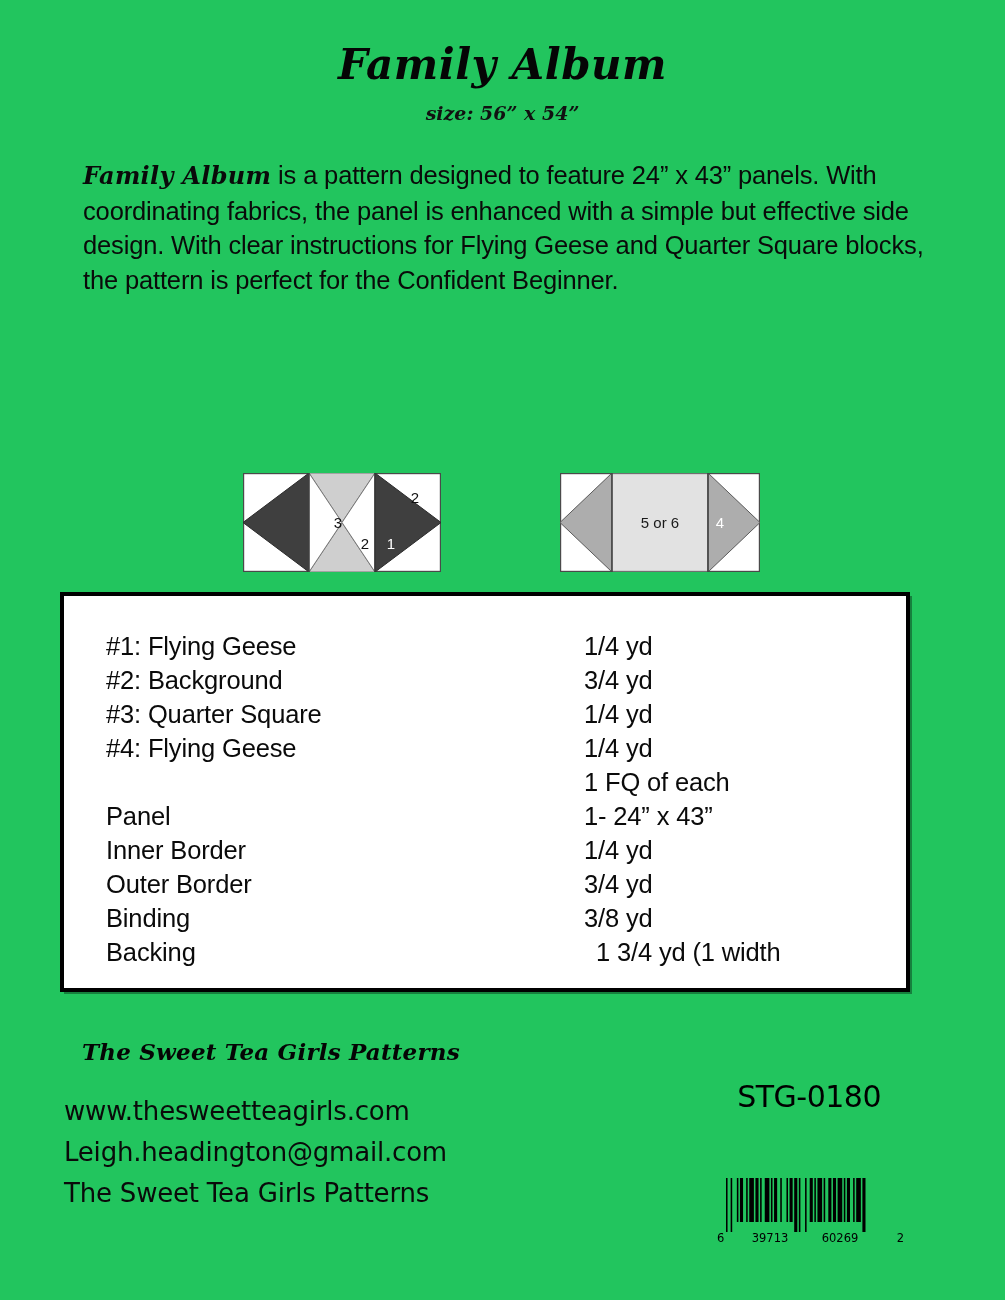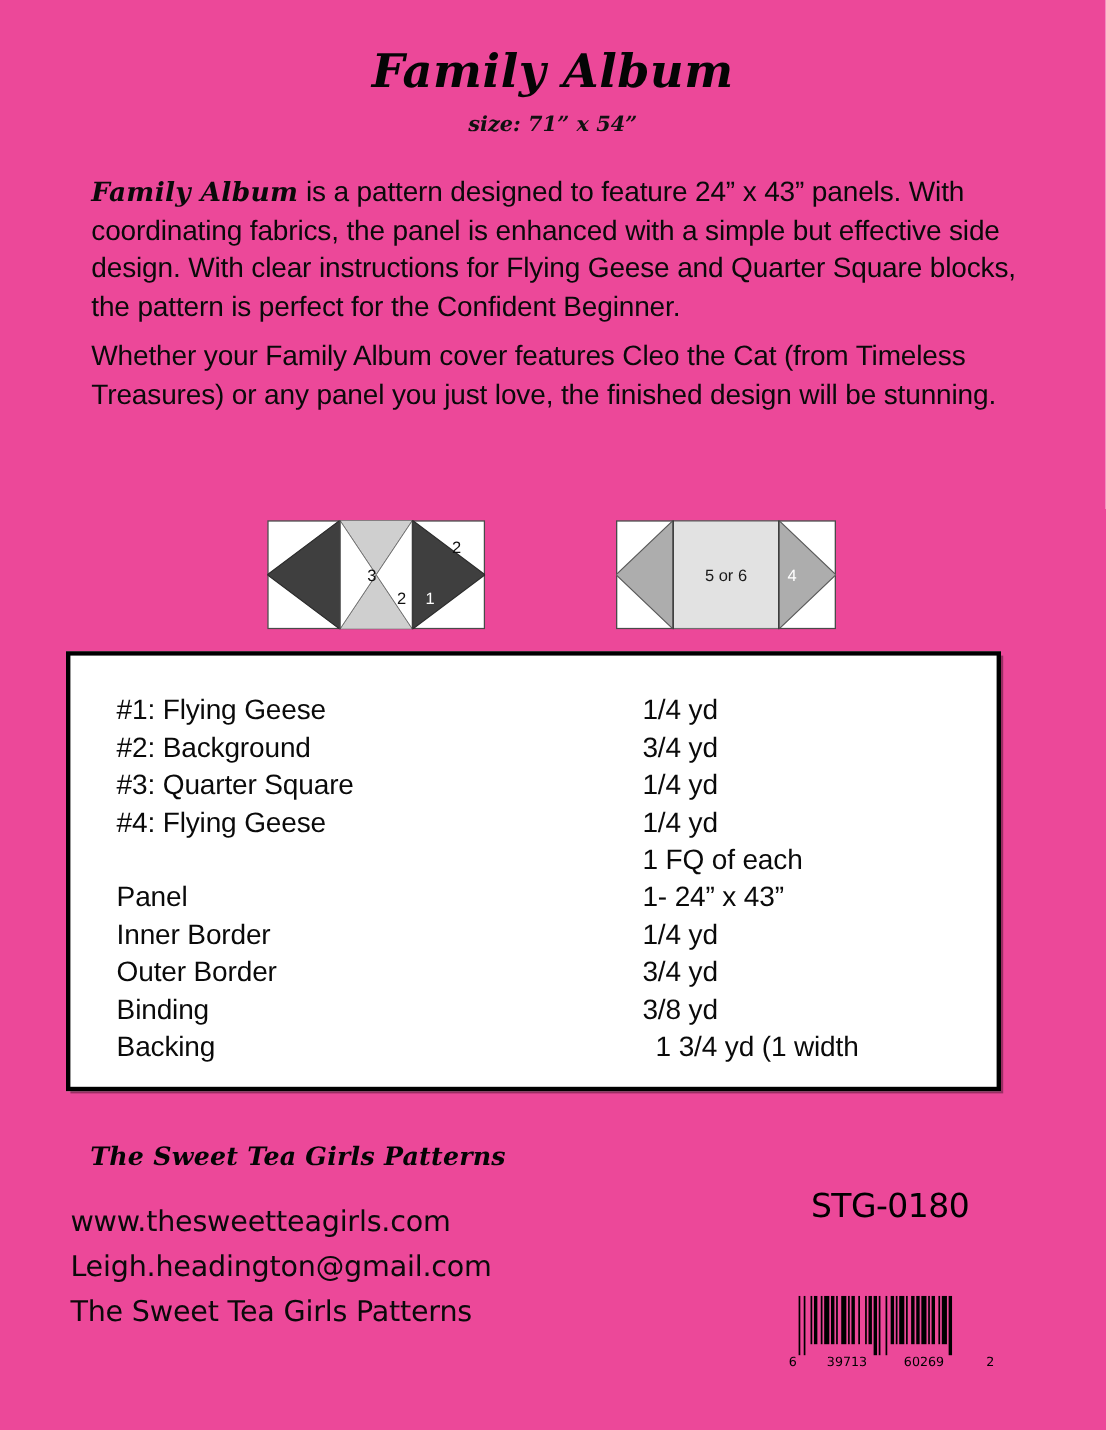--- a/index.html
+++ b/index.html
@@ -14,21 +14,21 @@
     font-family: "Liberation Sans", sans-serif;
     color: #000000;
     overflow: hidden;
   }
 
   .page {
     position: absolute;
     left: 0; top: 0;
     width: 1005px;
     height: 1300px;
-    background: #ec4899;
+    background: #22c55e;
   }
 
   
   .title {
     position: absolute;
     left: 0; top: 44px;
     width: 1005px;
     text-align: center;
     font-family: "DejaVu Serif", serif;
     font-style: italic;
@@ -188,25 +188,24 @@
     font-size: 11.5px;
     fill: #000000;
   }
 </style>
 </head>
 <body>
 
 <div class="page">
 
   <div class="title">Family Album</div>
-  <div class="subtitle">size: 71” x 54”</div>
+  <div class="subtitle">size: 56” x 54”</div>
 
   <div class="body-block para" id="para1"><span class="inline-script">Family Album</span><span>  is a pattern designed to feature 24” x 43” panels.  With coordinating fabrics, the panel is enhanced with a simple but effective side design.  With clear instructions for Flying Geese and Quarter Square blocks, the pattern is perfect for the Confident Beginner.</span></div>
 
-  <div class="body-block para" id="para2">Whether your Family Album cover features Cleo the Cat (from Timeless Treasures) or any panel you just love, the finished design will be stunning.</div>
 
   <div class="diagram-row">
 
     <div class="blk" id="block-left">
       <svg viewBox="0 0 198 99" preserveAspectRatio="none">
         <rect x="0.5" y="0.5" width="197" height="98" fill="#ffffff" stroke="#4a4a4a" stroke-width="1.4"></rect>
 
         <polygon points="66,0 66,99 0,49.5" fill="#3f3f3f" stroke="#2a2a2a" stroke-width="1"></polygon>
 
         <polygon points="66,0 132,0 99,49.5" fill="#cfcfcf" stroke="#6e6e6e" stroke-width="0.9"></polygon>

